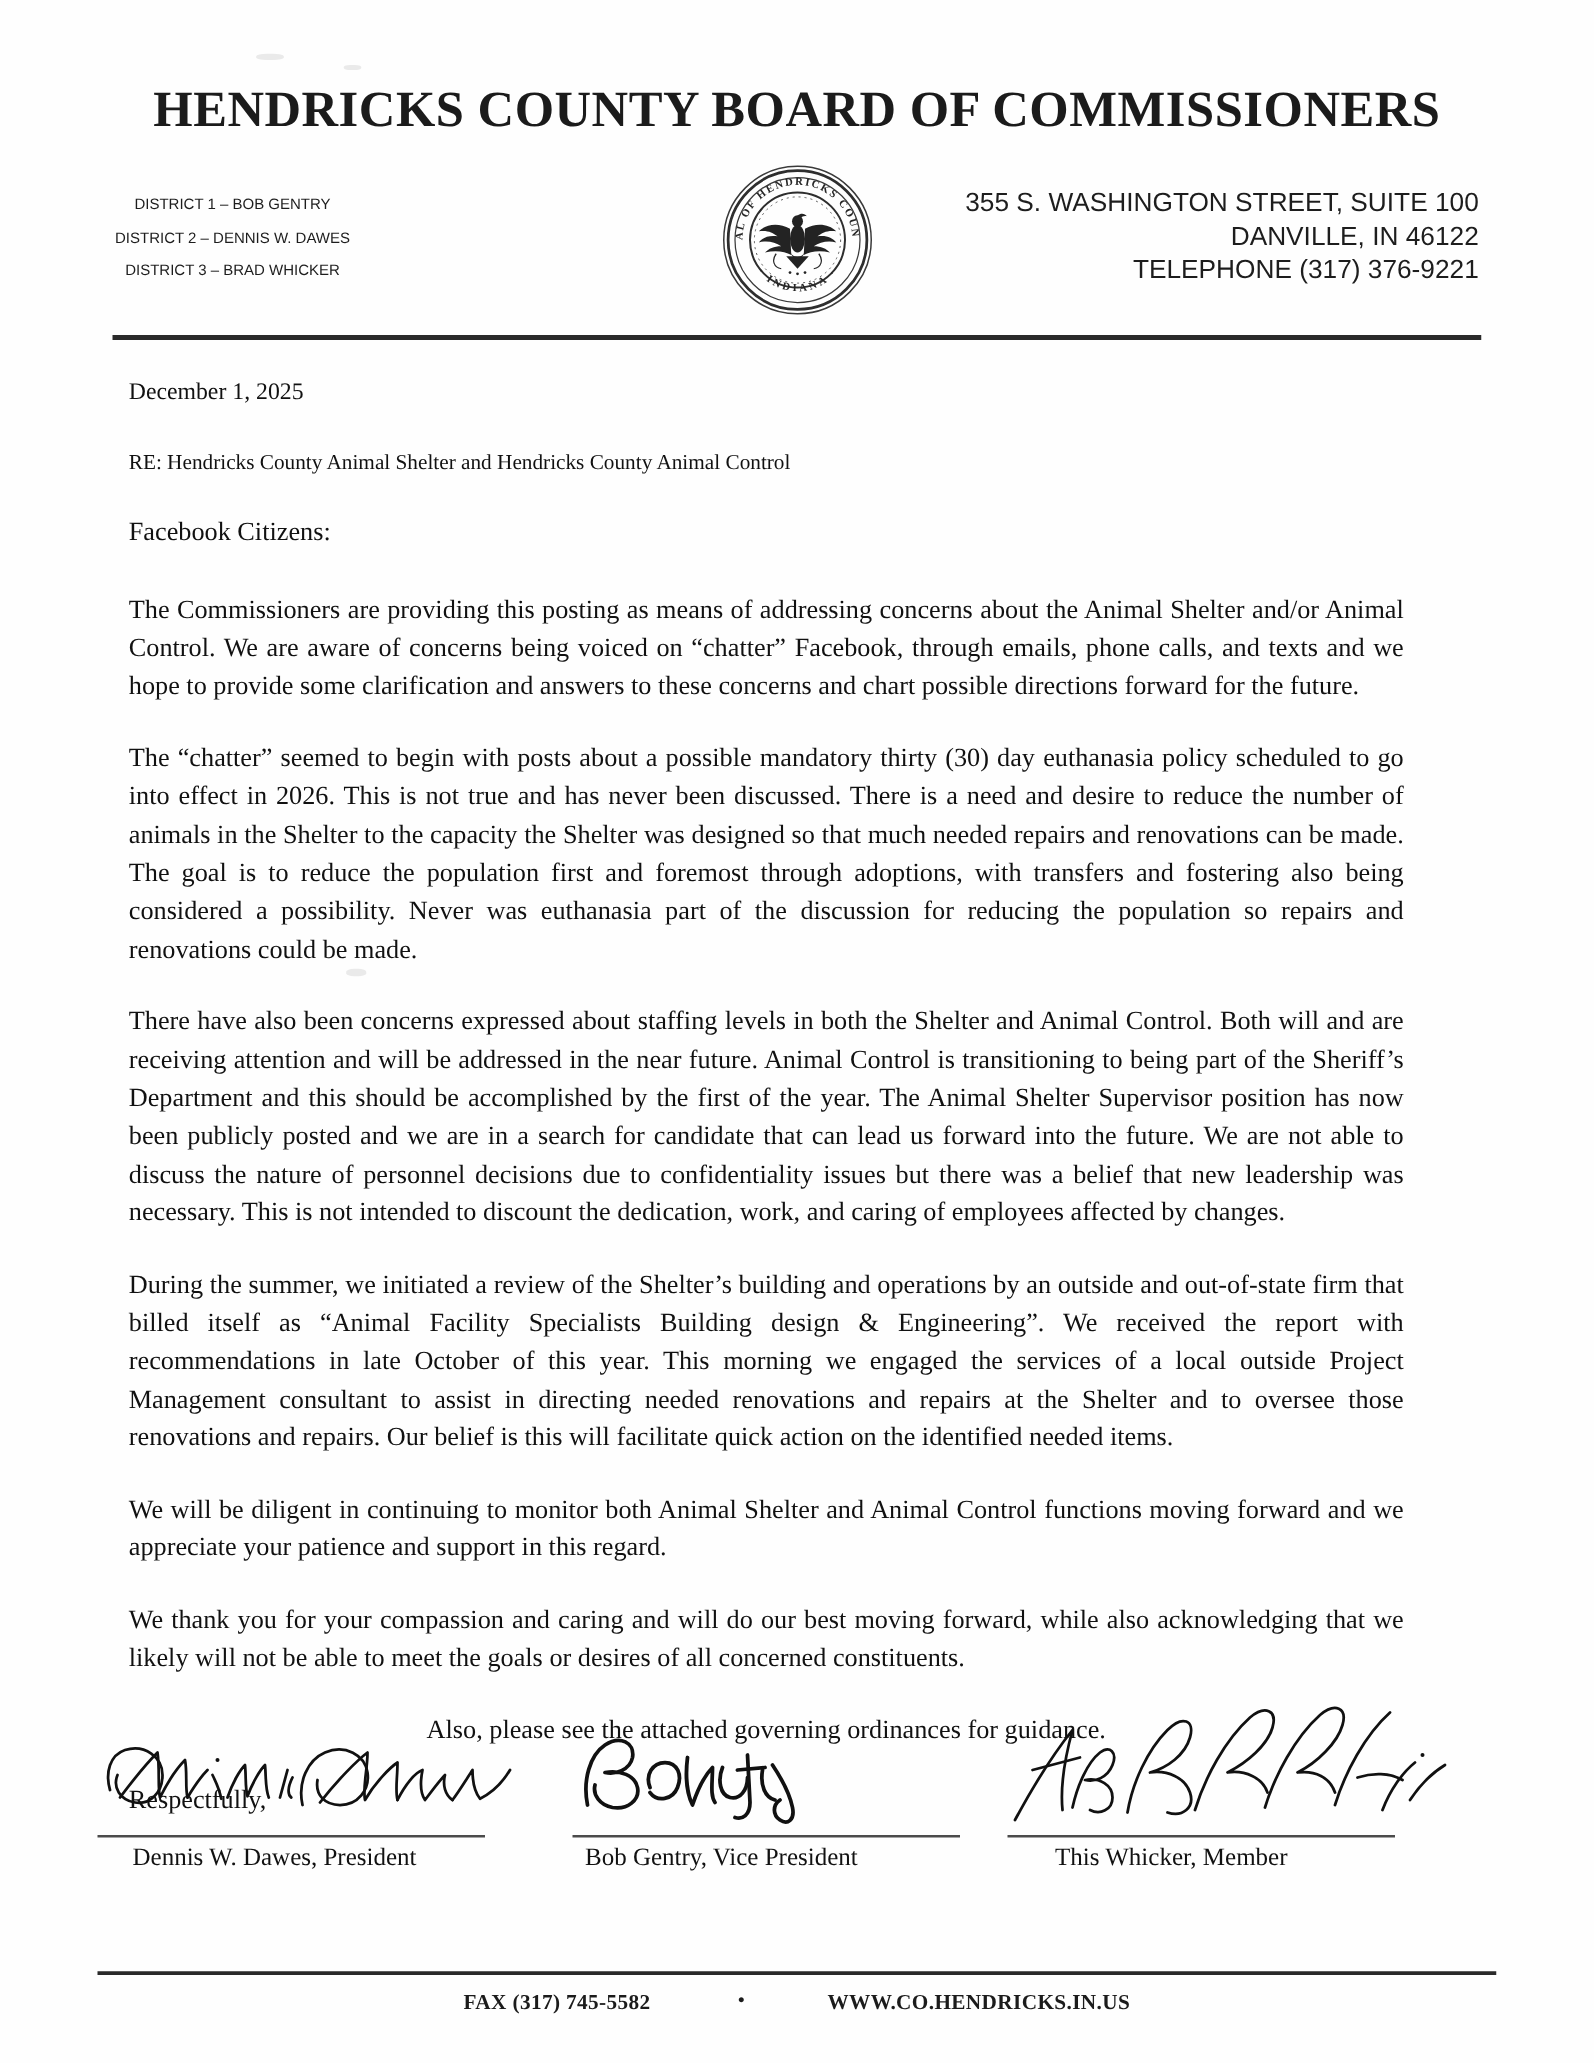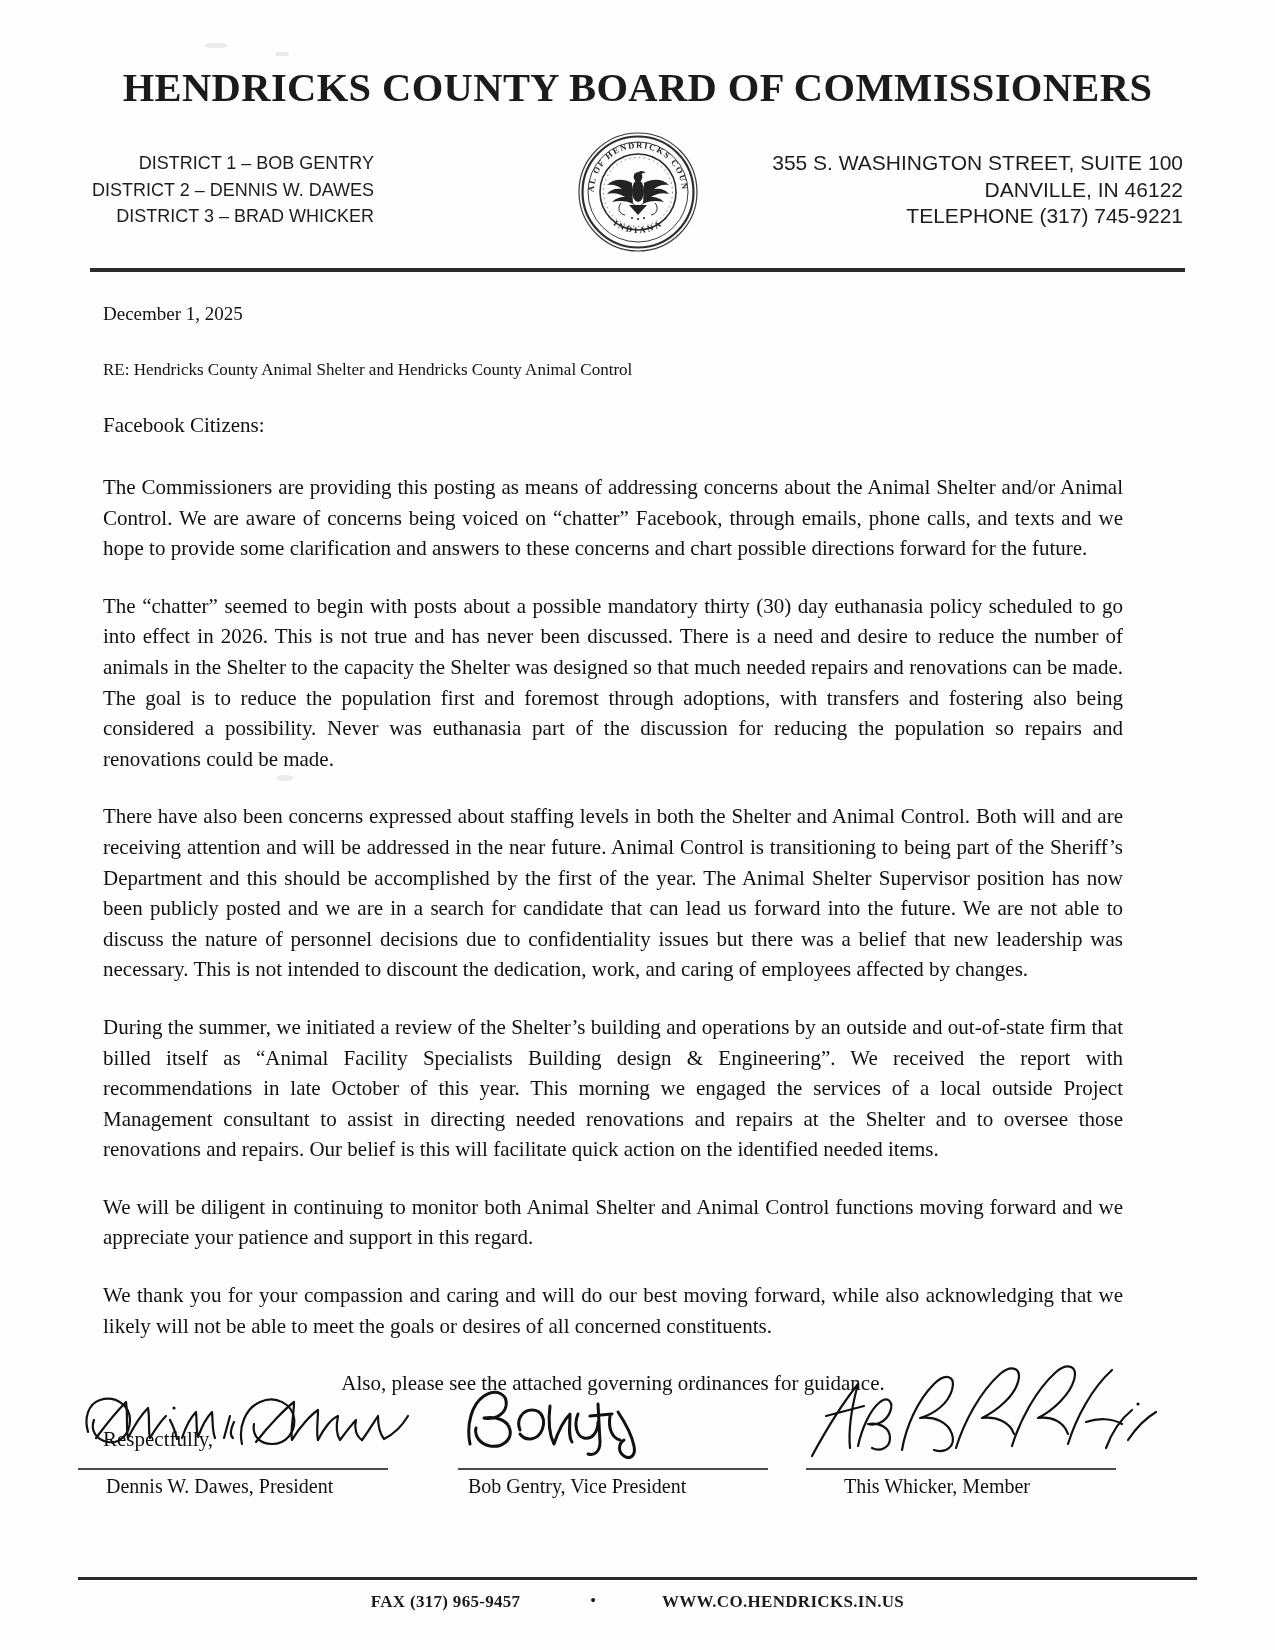--- a/index.html
+++ b/index.html
@@ -50,24 +50,24 @@
     left: 92px;
     right: 92px;
     top: 150px;
     display: flex;
     justify-content: space-between;
     align-items: flex-start;
   }
 
   .districts {
     font-family: "Liberation Sans", "DejaVu Sans", sans-serif;
-    font-size: 18px;
+    font-size: 12px;
     line-height: 26.5px;
     color: #1d1d1d;
-    text-align: right;
+    text-align: center;
     white-space: nowrap;
   }
 
   .address {
     font-family: "Liberation Sans", "DejaVu Sans", sans-serif;
     font-size: 21px;
     line-height: 26.5px;
     color: #1d1d1d;
     text-align: right;
     white-space: nowrap;
@@ -231,21 +231,21 @@
     <div class="lh-cols">
       <div class="districts">
         <div>DISTRICT 1 – BOB GENTRY</div>
         <div>DISTRICT 2 – DENNIS W. DAWES</div>
         <div>DISTRICT 3 – BRAD WHICKER</div>
       </div>
 
       <div class="address">
         <div>355 S. WASHINGTON STREET, SUITE 100</div>
         <div>DANVILLE, IN  46122</div>
-        <div>TELEPHONE (317) 745-9221</div>
+        <div>TELEPHONE (317) 376-9221</div>
       </div>
     </div>
 
     <div class="seal-wrap">
       <svg width="122" height="122" viewBox="0 0 122 122" aria-hidden="true">
         <defs>
           <path id="arcTop" d="M 17,61 A 44,44 0 0 1 105,61"></path>
           <path id="arcBot" d="M 20,61 A 41,41 0 0 0 102,61"></path>
         </defs>
         <circle cx="61" cy="61" r="59" fill="none" stroke="#3a3a3a" stroke-width="1.2"></circle>
@@ -360,16 +360,16 @@
           </g>
         </svg>
       </div>
       <div class="sig-line"></div>
       <div class="sig-name">This Whicker, Member</div>
     </div>
   </div>
 
   <div class="rule-bottom"></div>
   <div class="footer">
-    <span class="fx">FAX (317) 965-9457</span><span class="dot">•</span><span>WWW.CO.HENDRICKS.IN.US</span>
+    <span class="fx">FAX (317) 745-5582</span><span class="dot">•</span><span>WWW.CO.HENDRICKS.IN.US</span>
   </div>
 
 </div>
 
 </body></html>

